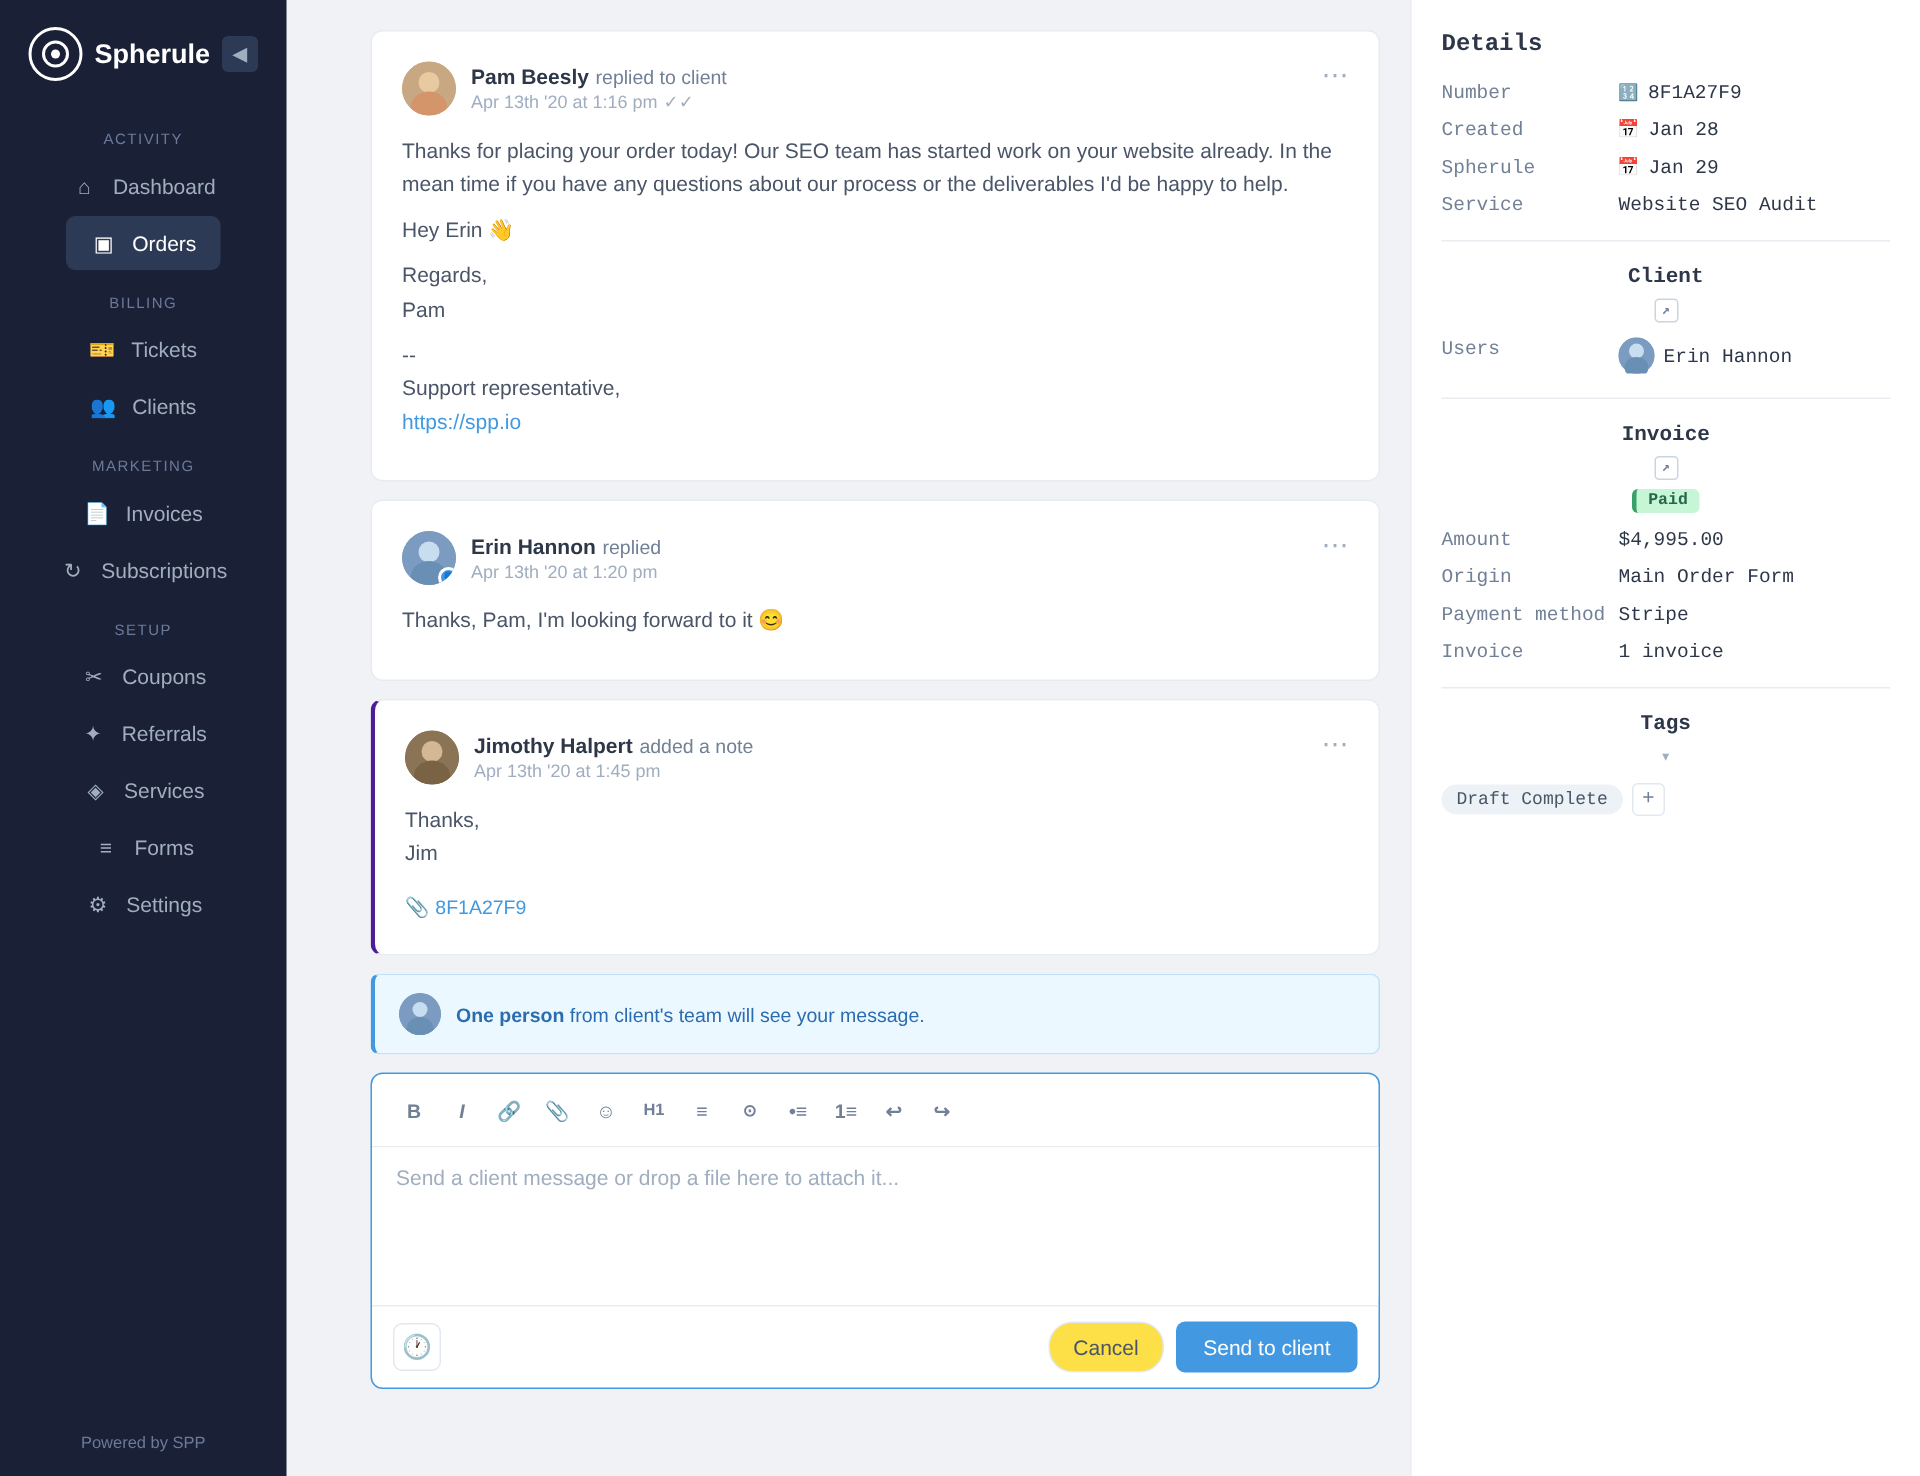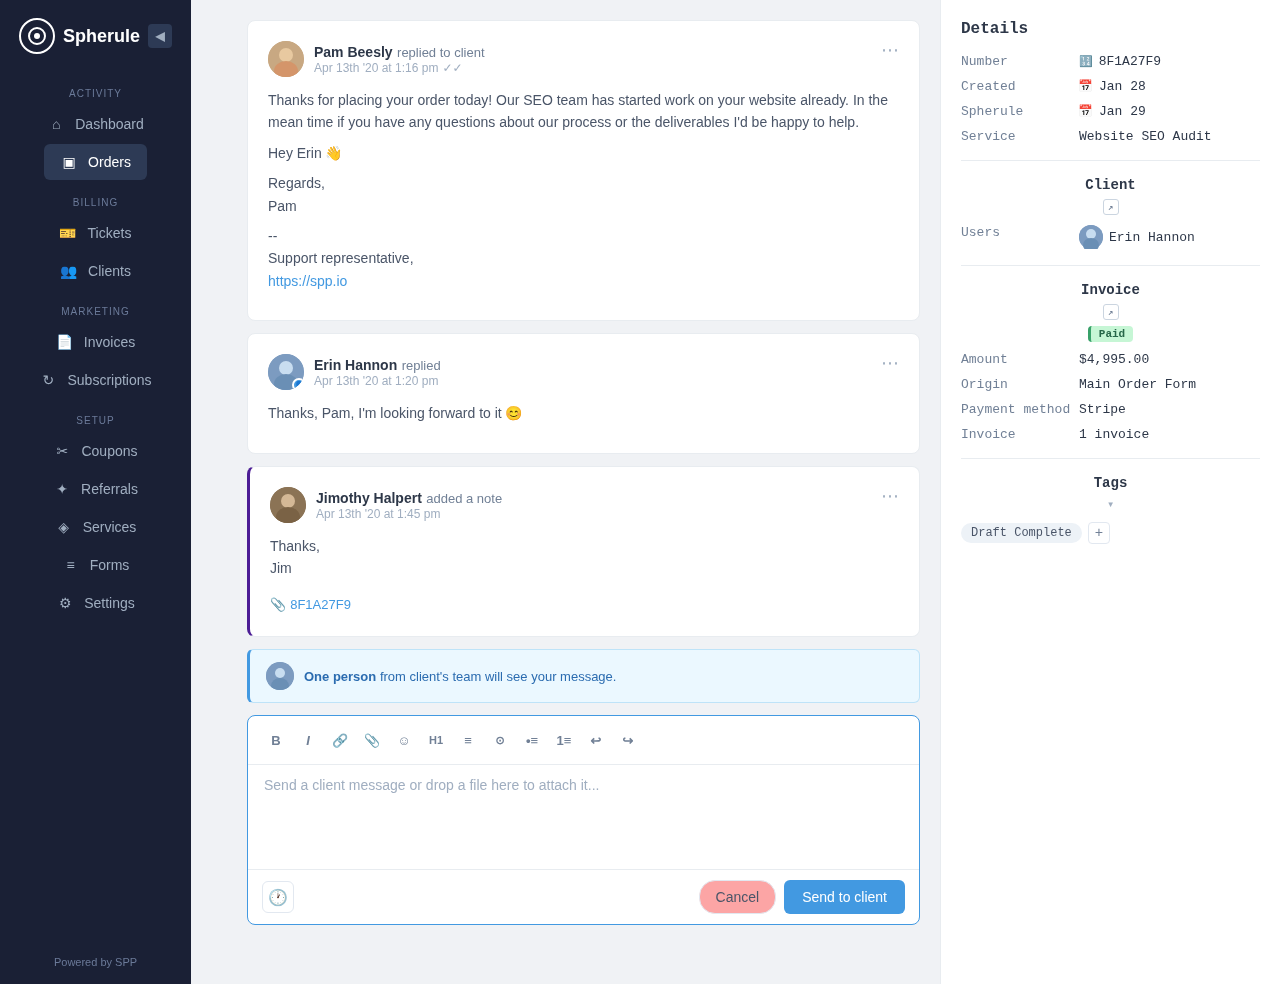--- a/index.html
+++ b/index.html
@@ -256,21 +256,21 @@
       background: #fff;
     }
     .compose-actions {
       display: flex;
       gap: 8px;
     }
     .btn-cancel {
       padding: 8px 16px;
       border: 1px solid #e2e8f0;
       border-radius: 16px;
-      background: #fca5a5;
+      background: #fde047;
       color: #4a5568;
       font-size: 14px;
       cursor: pointer;
     }
     .btn-send {
       padding: 8px 18px;
       border: none;
       border-radius: 6px;
       background: #4299e1;
       color: #fff;

